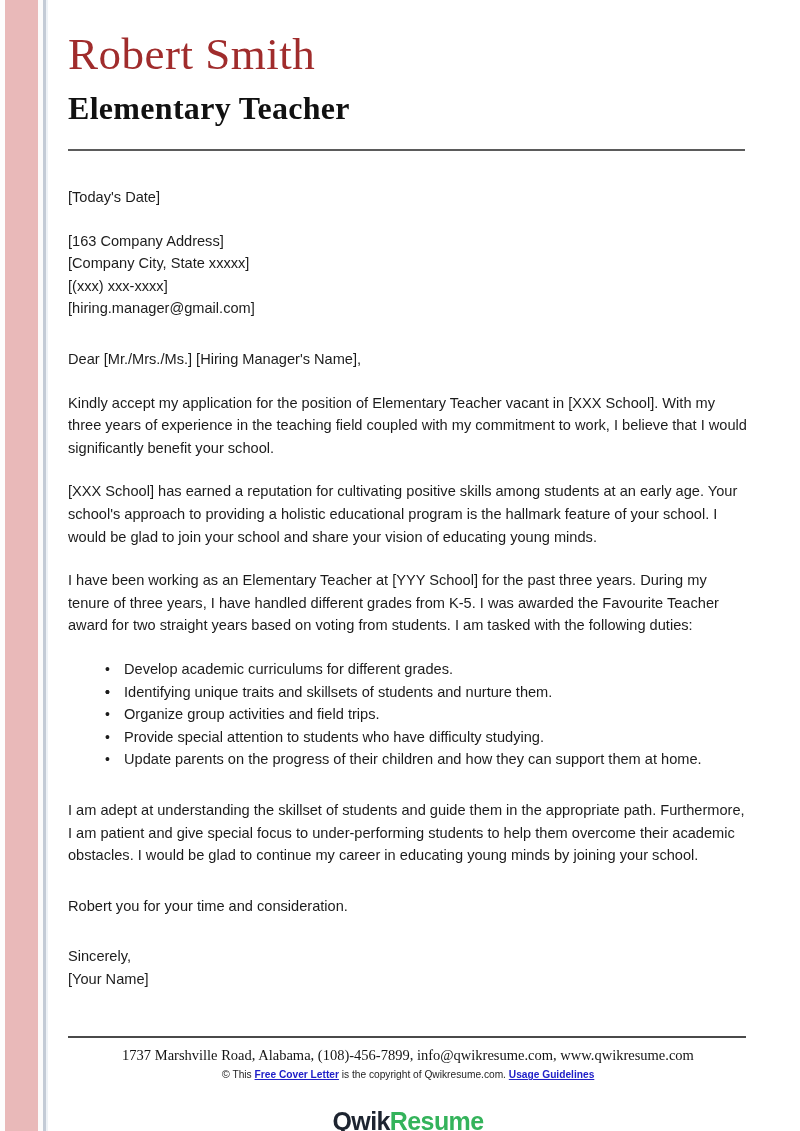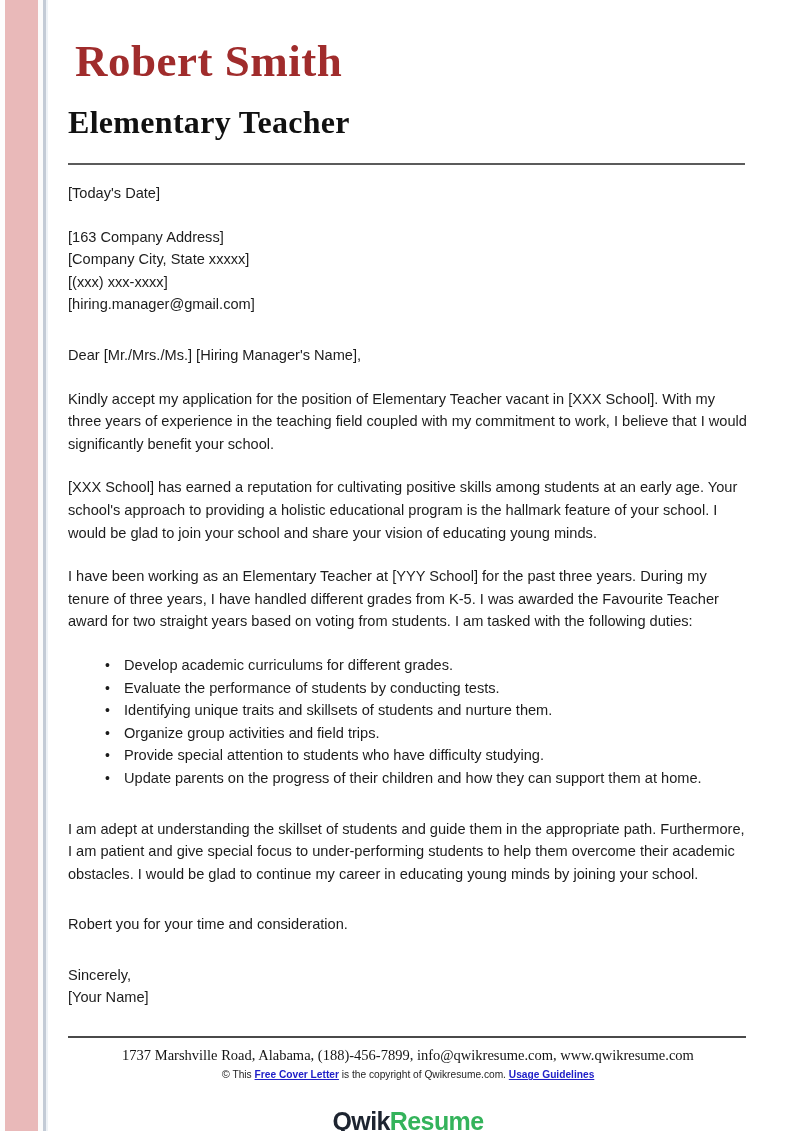--- a/index.html
+++ b/index.html
@@ -68,25 +68,25 @@
     position: absolute;
     left: 68px;
     top: 0;
     width: 680px;
     height: 1131px;
   }
 
   
   .name {
     font-family: "Liberation Serif", serif;
-    font-weight: bold;
+    font-weight: normal;
     font-size: 45px;
     line-height: 1.05;
     color: #a02c2c;
-    margin: 7px;
+    margin: 0;
     padding-top: 31px;
     letter-spacing: 0.5px;
   }
   .job-title {
     font-family: "Liberation Serif", serif;
     font-weight: bold;
     font-size: 32px;
     line-height: 1.15;
     color: #111111;
     margin: 0;
@@ -98,21 +98,21 @@
     height: 0;
     border-top: 2px solid #5b5b5b;
     margin-top: 22px;
   }
 
   
   .letter {
     font-size: 14.6px;
     line-height: 22.6px;
     color: #1c1c1c;
-    padding-top: 17px;
+    padding-top: 35px;
   }
   .letter p {
     margin: 0;
   }
   .blk-date { margin-bottom: 0; }
   .spacer-sm { height: 21px; }
   .spacer-md { height: 28px; }
   .addr-line { white-space: pre; }
 
   .salutation { }
@@ -232,21 +232,20 @@
 
       <div class="spacer-sm"></div>
 
       <ul class="duties">
         <li>
           <span class="bullet">•</span>
           <span>Develop academic curriculums for different grades.</span>
         </li>
         <li>
           <span class="bullet">•</span>
-          <span>Evaluate the performance of students by conducting tests.</span>
         </li>
         <li>
           <span class="bullet">•</span>
           <span>Identifying unique traits and skillsets of students and nurture them.</span>
         </li>
         <li>
           <span class="bullet">•</span>
           <span>Organize group activities and field trips.</span>
         </li>
         <li>
@@ -270,21 +269,21 @@
       <div class="spacer-md"></div>
 
       <p>Sincerely,</p>
       <p>[Your Name]</p>
 
     </div>
   </div>
 
   <div class="footer">
     <div class="footer-rule"></div>
-    <div class="footer-address">1737 Marshville Road, Alabama, (188)-456-7899, info@qwikresume.com, www.qwikresume.com</div>
+    <div class="footer-address">1737 Marshville Road, Alabama, (108)-456-7899, info@qwikresume.com, www.qwikresume.com</div>
     <div class="footer-copy">
       <span class="copy-mark">©</span>
       <span>This</span>
       <span class="lnk">Free Cover Letter</span>
       <span>is the copyright of Qwikresume.com.</span>
       <span class="lnk">Usage Guidelines</span>
     </div>
     <div class="logo">
       <span class="qwik">Qwik</span><span class="resume">Resume</span>
     </div>

